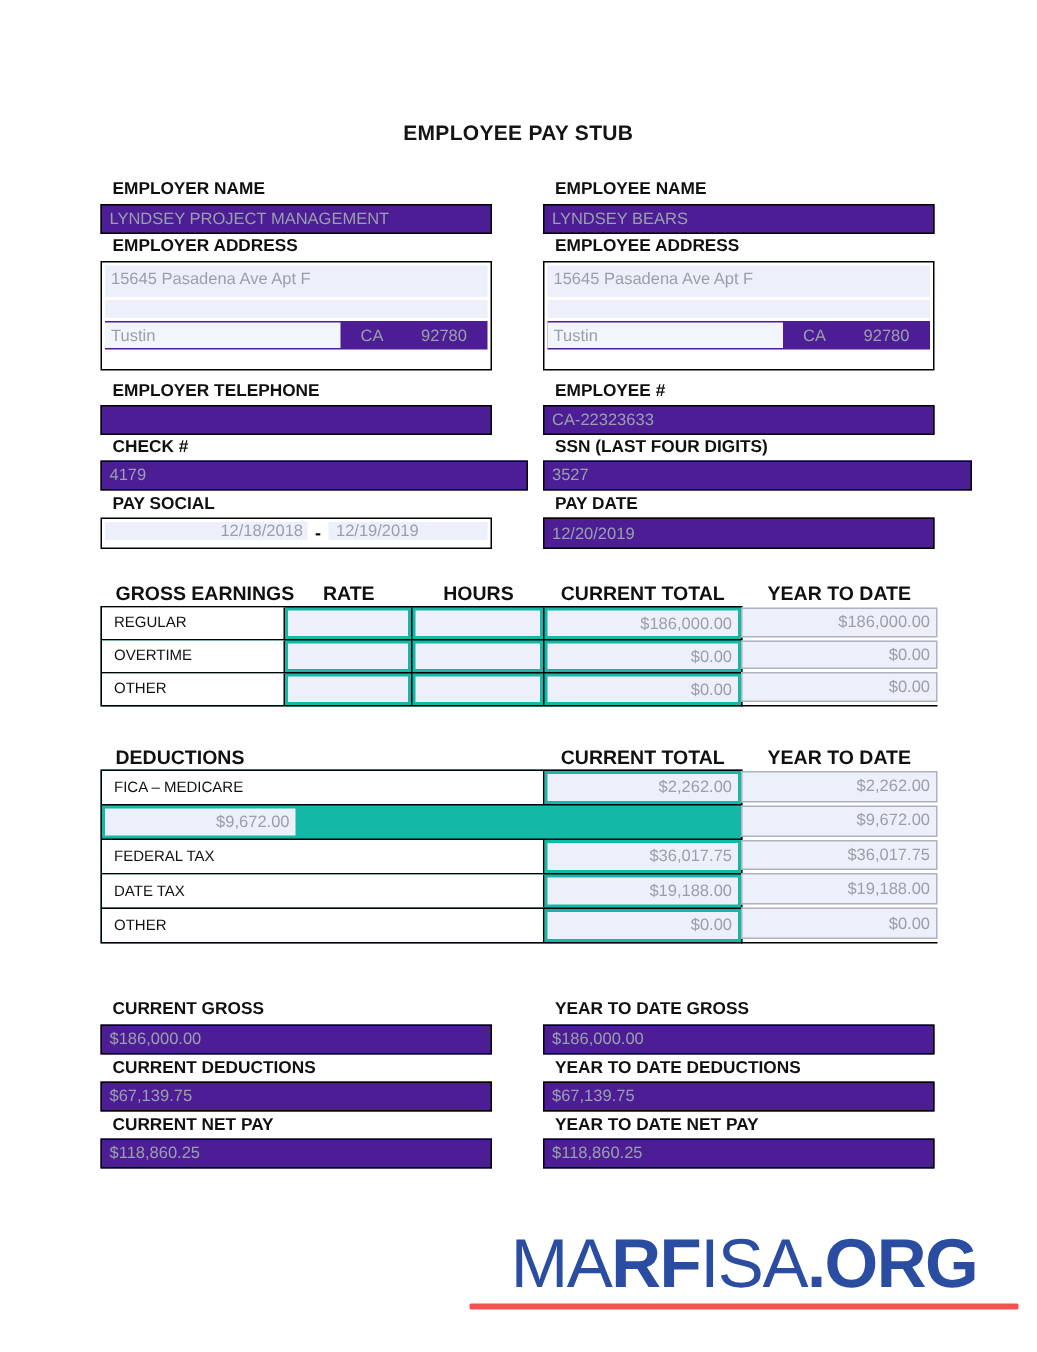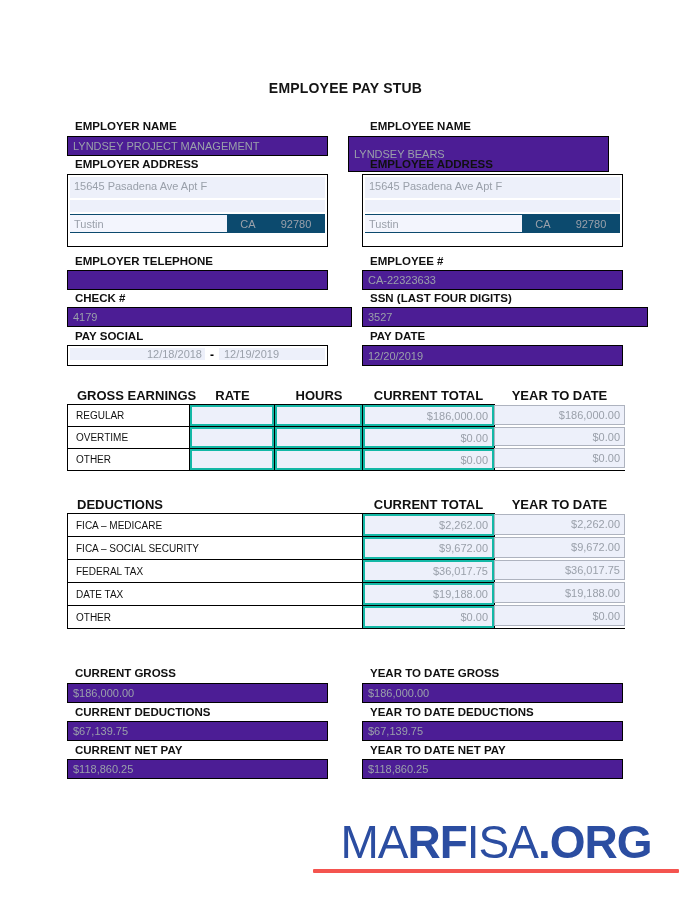--- a/index.html
+++ b/index.html
@@ -8,21 +8,21 @@
   .title{position:absolute;left:0;top:80px;width:691px;text-align:center;
          font-size:14px;font-weight:700;color:#141414;letter-spacing:.2px;}
   .lbl{position:absolute;font-size:11.5px;font-weight:700;color:#101010;white-space:nowrap;}
   .fld{position:absolute;background:#4c1d95;border:1px solid #000;box-sizing:border-box;
        font-size:11px;color:#9aa0aa;display:flex;align-items:center;padding:0 5px;}
   
   .addr{position:absolute;border:1px solid #000;background:#fff;box-sizing:border-box;padding:2px;}
   .addr .a1{background:#edf0fa;height:21px;display:flex;align-items:flex-start;
             padding:3px 4px 0 4px;font-size:11px;color:#9aa0aa;box-sizing:border-box;}
   .addr .a2{background:#edf0fa;height:12px;margin-top:2px;}
-  .addr .csz{display:flex;align-items:stretch;background:#0c4a6e;height:19px;margin-top:2px;
+  .addr .csz{display:flex;align-items:stretch;background:#4c1d95;height:19px;margin-top:2px;
              font-size:11px;color:#9aa0aa;}
   .addr .city{flex:1;background:#f3f5fd;margin:1px 2px 1px 0;display:flex;align-items:center;padding-left:4px;}
   .addr .st{width:38px;display:flex;align-items:center;justify-content:center;}
   .addr .zip{width:58px;display:flex;align-items:center;justify-content:center;}
   
   .pp{position:absolute;border:1px solid #000;background:#fff;box-sizing:border-box;
       display:flex;align-items:flex-start;padding:2px;font-size:11px;color:#9aa0aa;}
   .pp .d1{flex:0 0 132px;background:#edf0fa;display:flex;align-items:center;justify-content:flex-end;padding-right:3px;}
   .pp .dash{width:14px;display:flex;align-items:center;justify-content:center;
             color:#000;font-weight:700;font-size:12px;}
@@ -56,21 +56,21 @@
 
 <div class="page">
 
   <div class="title">EMPLOYEE PAY STUB</div>
 
   <div class="lbl" style="left:75px;top:120px">EMPLOYER NAME</div>
   <div class="fld" style="left:67px;top:136px;width:261px;height:20px">
     <span>LYNDSEY PROJECT MANAGEMENT</span>
   </div>
   <div class="lbl" style="left:370px;top:120px">EMPLOYEE NAME</div>
-  <div class="fld" style="left:348px;top:136px;width:261px;height:36px">
+  <div class="fld" style="left:362px;top:136px;width:261px;height:20px">
     <span>LYNDSEY BEARS</span>
   </div>
 
   <div class="lbl" style="left:75px;top:158px">EMPLOYER ADDRESS</div>
   <div class="addr" style="left:67px;top:174px;width:261px;height:73px">
     <div class="a1">15645 Pasadena Ave Apt F</div>
     <div class="a2"></div>
     <div class="csz">
       <div class="city">Tustin</div>
       <div class="st">CA</div>
@@ -173,21 +173,20 @@
   <div class="thead ctr" style="left:494px;top:497px;width:131px">YEAR TO DATE</div>
 
   <div class="tbl" style="left:67px;top:513px;width:428px;height:116px">
     <div class="trow">
       <div class="tc-label" style="flex:1">FICA – MEDICARE</div>
       <div class="tc" style="width:131px">
           <div class="fill">$2,262.00</div>
         </div>
     </div>
     <div class="trow">
-      <div class="tc-label" style="flex:1">FICA – SOCIAL SECURITY</div>
       <div class="tc" style="width:131px">
           <div class="fill">$9,672.00</div>
         </div>
     </div>
     <div class="trow">
       <div class="tc-label" style="flex:1">FEDERAL TAX</div>
       <div class="tc" style="width:131px">
           <div class="fill">$36,017.75</div>
         </div>
     </div>

